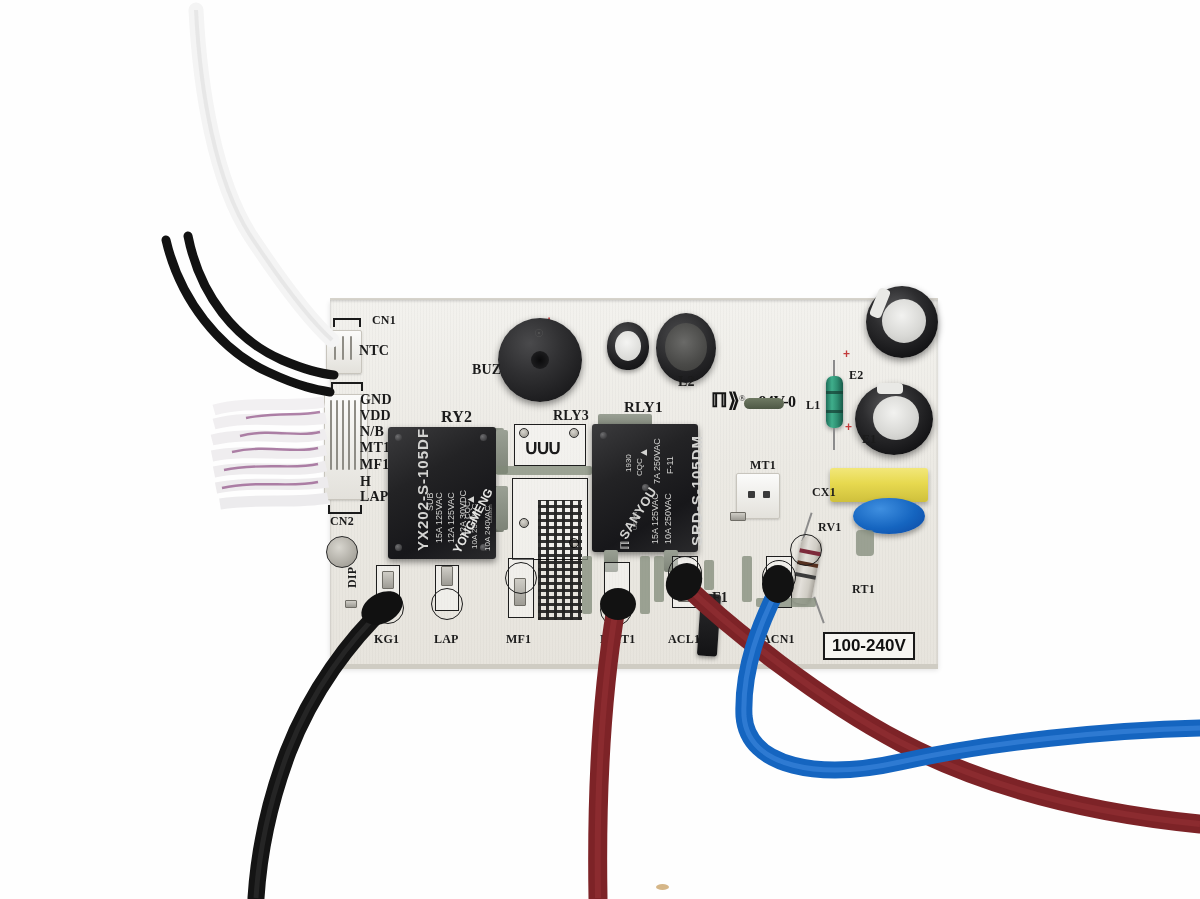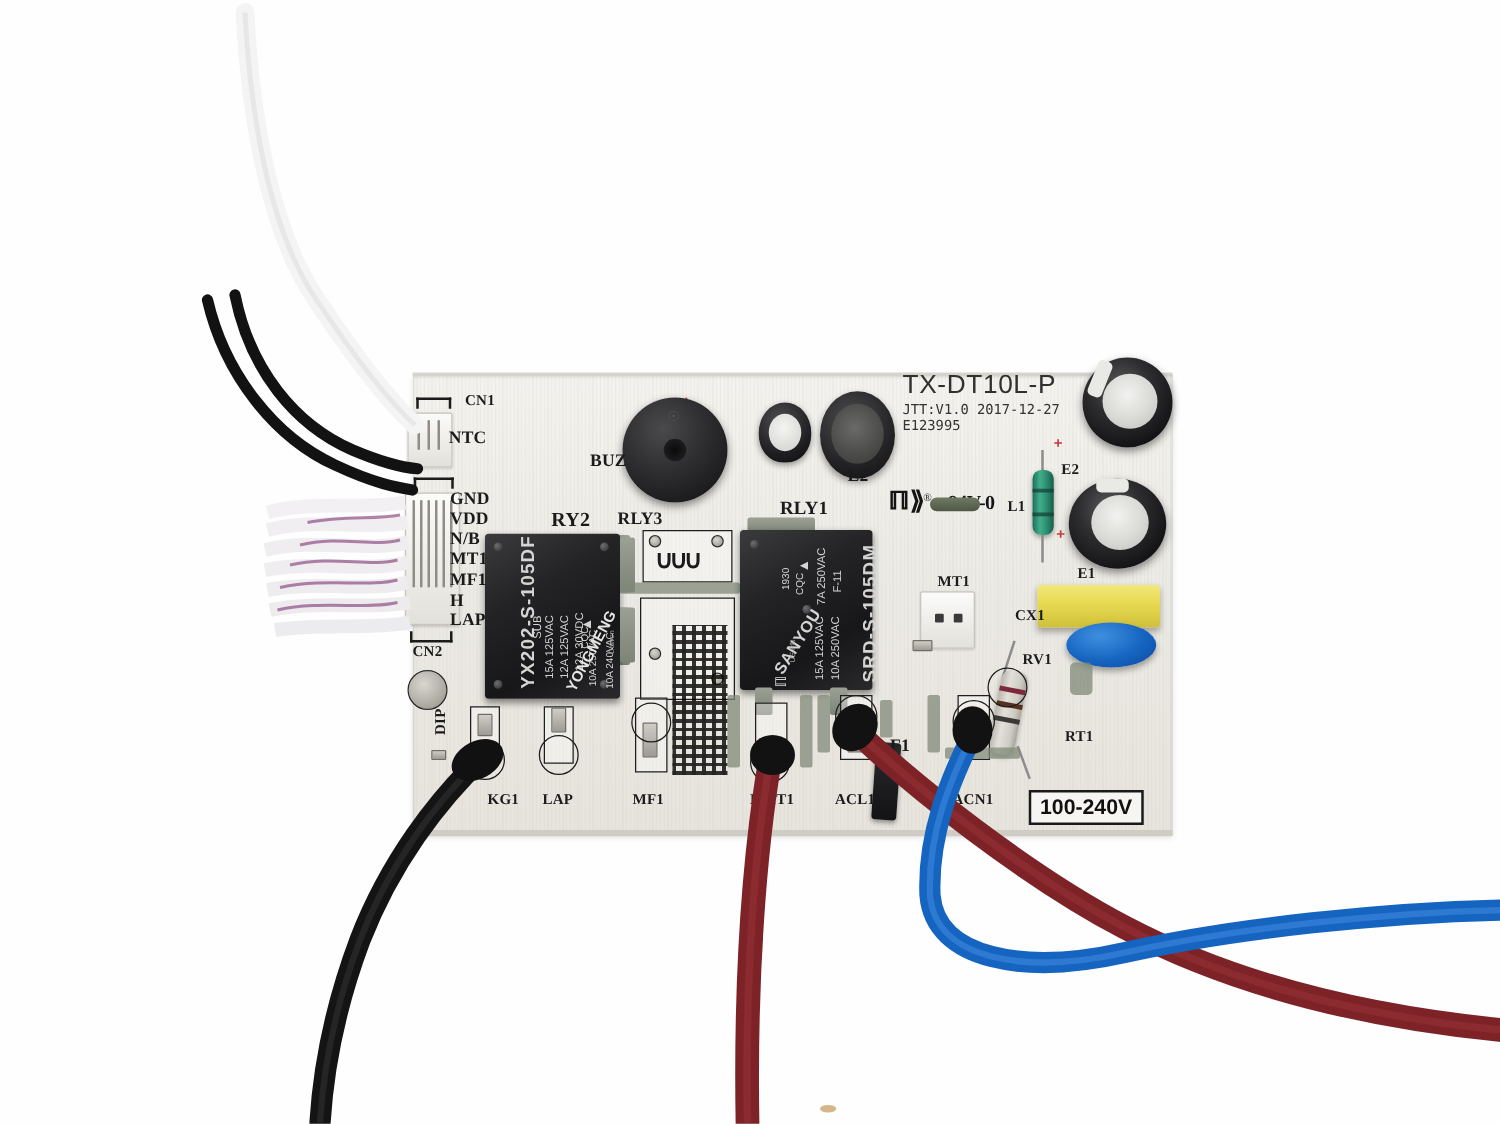--- a/index.html
+++ b/index.html
@@ -134,25 +134,20 @@
 </style>
 </head>
 <body>
 
 <div id="stage">
 
   <div class="pcb-edge-top"></div>
   <div class="pcb"></div>
   <div class="pcb-edge-bot"></div>
 
-  <div class="boardid">
-    <div class="l1">TX-DT10L-P</div>
-    <div class="l2">JTT:V1.0  2017-12-27</div>
-    <div class="l3">E123995</div>
-  </div>
 
   <div class="ul">
     <span class="mark">ℿ⟫</span><span class="reg">®</span><span style="font-size:13px">▲</span><span class="txt">94V-0</span>
   </div>
 
   <div class="pad"></div>
 
   <div class="vbox">100-240V</div>
 
   <div class="brk top" style="left:333px;top:318px;width:24px;"></div>
@@ -208,21 +203,21 @@
     <div class="top" style="left:16px;top:13px;width:44px;height:44px;"></div>
     <div class="stripe" style="left:8px;top:2px;width:12px;height:30px;transform:rotate(22deg);border-radius:4px;"></div>
   </div>
   <div class="silk silk-s" style="left:849px;top:368px;">E2</div>
   <div class="plus" style="left:843px;top:347px;font-size:12px;">+</div>
 
   <div class="ecap" style="left:855px;top:383px;width:78px;height:72px;">
     <div class="top" style="left:18px;top:13px;width:46px;height:44px;"></div>
     <div class="stripe" style="left:22px;top:0px;width:26px;height:11px;border-radius:4px;"></div>
   </div>
-  <div class="silk silk-s" style="left:862px;top:451px;">E1</div>
+  <div class="silk silk-s" style="left:862px;top:432px;">E1</div>
   <div class="plus" style="left:845px;top:420px;font-size:12px;">+</div>
 
   <div class="lead" style="left:833px;top:360px;width:2px;height:18px;"></div>
   <div class="ind">
     <div class="bnd" style="top:15px;"></div>
     <div class="bnd" style="top:34px;"></div>
   </div>
   <div class="lead" style="left:833px;top:428px;width:2px;height:22px;"></div>
   <div class="silk silk-s" style="left:806px;top:398px;">L1</div>
 
@@ -256,21 +251,21 @@
     <div class="rtxt" style="left:70px;top:110px;transform:rotate(-90deg);font-size:9px;">12A 30VDC</div>
     <div class="rtxt" style="left:82px;top:122px;transform:rotate(-90deg);font-size:8px;">10A 250VAC</div>
     <div class="rtxt" style="left:95px;top:124px;transform:rotate(-90deg);font-size:8px;">10A 240VAC</div>
     <div class="rtxt" style="left:62px;top:122px;transform:rotate(-62deg);font-size:12px;font-weight:700;color:#e6e6e4;">YONGMENG</div>
     <div class="rtxt" style="left:37px;top:84px;transform:rotate(-90deg);font-size:9px;">SUB</div>
     <div class="rtxt" style="left:75px;top:92px;transform:rotate(-90deg);font-size:8px;">CQC</div>
     <div class="rtxt" style="left:99px;top:96px;transform:rotate(-90deg);font-size:6px;color:#9a9a98;">Dawon</div>
     <div class="rtxt" style="left:76px;top:78px;transform:rotate(-90deg);font-size:11px;">▲</div>
   </div>
 
-  <div class="silk silk-m" style="left:494px;top:408px;">RLY3</div>
+  <div class="silk silk-m" style="left:553px;top:408px;">RLY3</div>
   <div class="fp" style="left:514px;top:424px;width:70px;height:40px;"></div>
   <div class="silk" style="left:524px;top:435px;font-size:20px;letter-spacing:-3px;">∪∪∪</div>
   <div class="hole" style="left:519px;top:428px;width:8px;height:8px;"></div>
   <div class="hole" style="left:569px;top:428px;width:8px;height:8px;"></div>
   <div class="fp" style="left:512px;top:478px;width:74px;height:80px;"></div>
   <div class="hole" style="left:519px;top:518px;width:8px;height:8px;"></div>
   <div class="hole" style="left:569px;top:538px;width:8px;height:8px;"></div>
   <div class="tab" style="left:496px;top:430px;width:12px;height:44px;"></div>
   <div class="tab" style="left:496px;top:486px;width:12px;height:44px;"></div>
   <div class="trace" style="left:496px;top:466px;width:96px;height:9px;"></div>
@@ -299,21 +294,21 @@
   <div class="silk silk-s" style="left:750px;top:458px;">MT1</div>
   <div class="conn" style="left:736px;top:473px;width:42px;height:44px;">
     <div class="pin" style="left:11px;top:17px;width:7px;height:7px;background:#3a3a3a;"></div>
     <div class="pin" style="left:26px;top:17px;width:7px;height:7px;background:#3a3a3a;"></div>
   </div>
   <div class="term" style="left:730px;top:512px;width:14px;height:7px;"></div>
 
   <div class="fp" style="left:376px;top:565px;width:22px;height:44px;"></div>
   <div class="term" style="left:382px;top:571px;width:10px;height:16px;"></div>
   <div class="circ" style="left:372px;top:592px;width:30px;height:30px;"></div>
-  <div class="silk silk-s" style="left:390px;top:632px;">KG1</div>
+  <div class="silk silk-s" style="left:374px;top:632px;">KG1</div>
 
   <div class="fp" style="left:435px;top:565px;width:22px;height:44px;"></div>
   <div class="term" style="left:441px;top:566px;width:10px;height:18px;"></div>
   <div class="circ" style="left:431px;top:588px;width:30px;height:30px;"></div>
   <div class="silk silk-s" style="left:434px;top:632px;">LAP</div>
 
   <div class="fp" style="left:508px;top:558px;width:24px;height:58px;"></div>
   <div class="term" style="left:514px;top:578px;width:10px;height:26px;"></div>
   <div class="circ" style="left:505px;top:562px;width:30px;height:30px;"></div>
   <div class="silk silk-s" style="left:506px;top:632px;">MF1</div>

